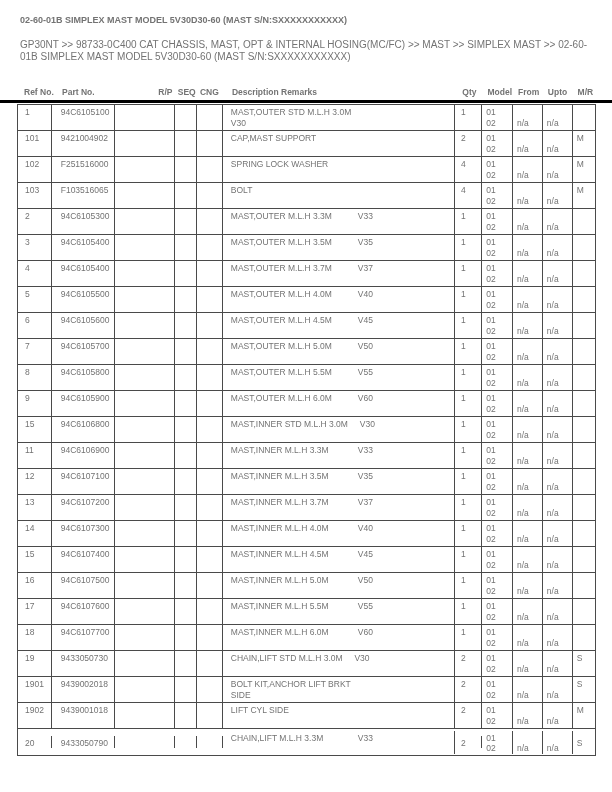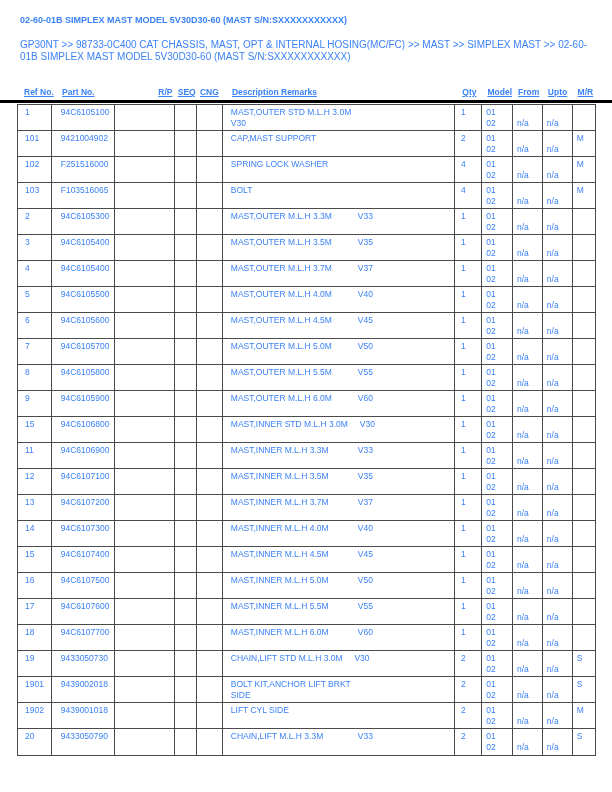--- a/index.html
+++ b/index.html
@@ -1,40 +1,40 @@
 <!DOCTYPE html>
 <html><head>
 <meta charset="utf-8">
 <style>
   html,body { margin:0; padding:0; background:#fff; }
   .page {
     position:relative; width:612px; height:792px; background:#ffffff;
-    font-family:"Liberation Sans","DejaVu Sans",sans-serif; color:#3b82f6;
+    font-family:"Liberation Sans","DejaVu Sans",sans-serif; color:#737373;
     overflow:hidden;
   }
   .doc-title {
     position:absolute; left:20px; top:15px; width:578px;
     font-size:9px; font-weight:bold; letter-spacing:0;
   }
   .breadcrumb {
     position:absolute; left:20px; top:39px; width:578px;
     font-size:10px; font-weight:normal; line-height:12px;
   }
   .thead {
     position:absolute; left:17px; top:87px; width:579px;
     display:flex; font-size:8.5px; font-weight:bold;
   }
-  .thead .th { box-sizing:border-box; white-space:nowrap;text-decoration:underline; }
+  .thead .th { box-sizing:border-box; white-space:nowrap; }
   .divider { position:absolute; left:0; top:100px; width:612px; height:2.5px; background:#000; }
   .table {
     position:absolute; left:17px; top:104px; width:579px;
     border:1px solid #4a4a4a; box-sizing:border-box; font-size:8.5px;
   }
   .tr { display:flex; height:26px; box-sizing:border-box; border-bottom:1px solid #4a4a4a; }
-  .tr:last-child { border-bottom:none; }
+  .tr:last-child { border-bottom:none;align-items:center; }
   .td {
     box-sizing:border-box; border-right:1px solid #4a4a4a;
     padding-top:2px; overflow:hidden; position:relative;
   }
   .td:last-child { border-right:none; }
   .l1,.l2 { display:block; height:10.5px; line-height:10.5px; white-space:pre; }
   .desc-code { position:absolute; left:135px; top:2px; line-height:10.5px; }
   
   .c-ref   { width:36px;  padding-left:7px; }
   .c-part  { width:68px;  padding-left:9px; }

